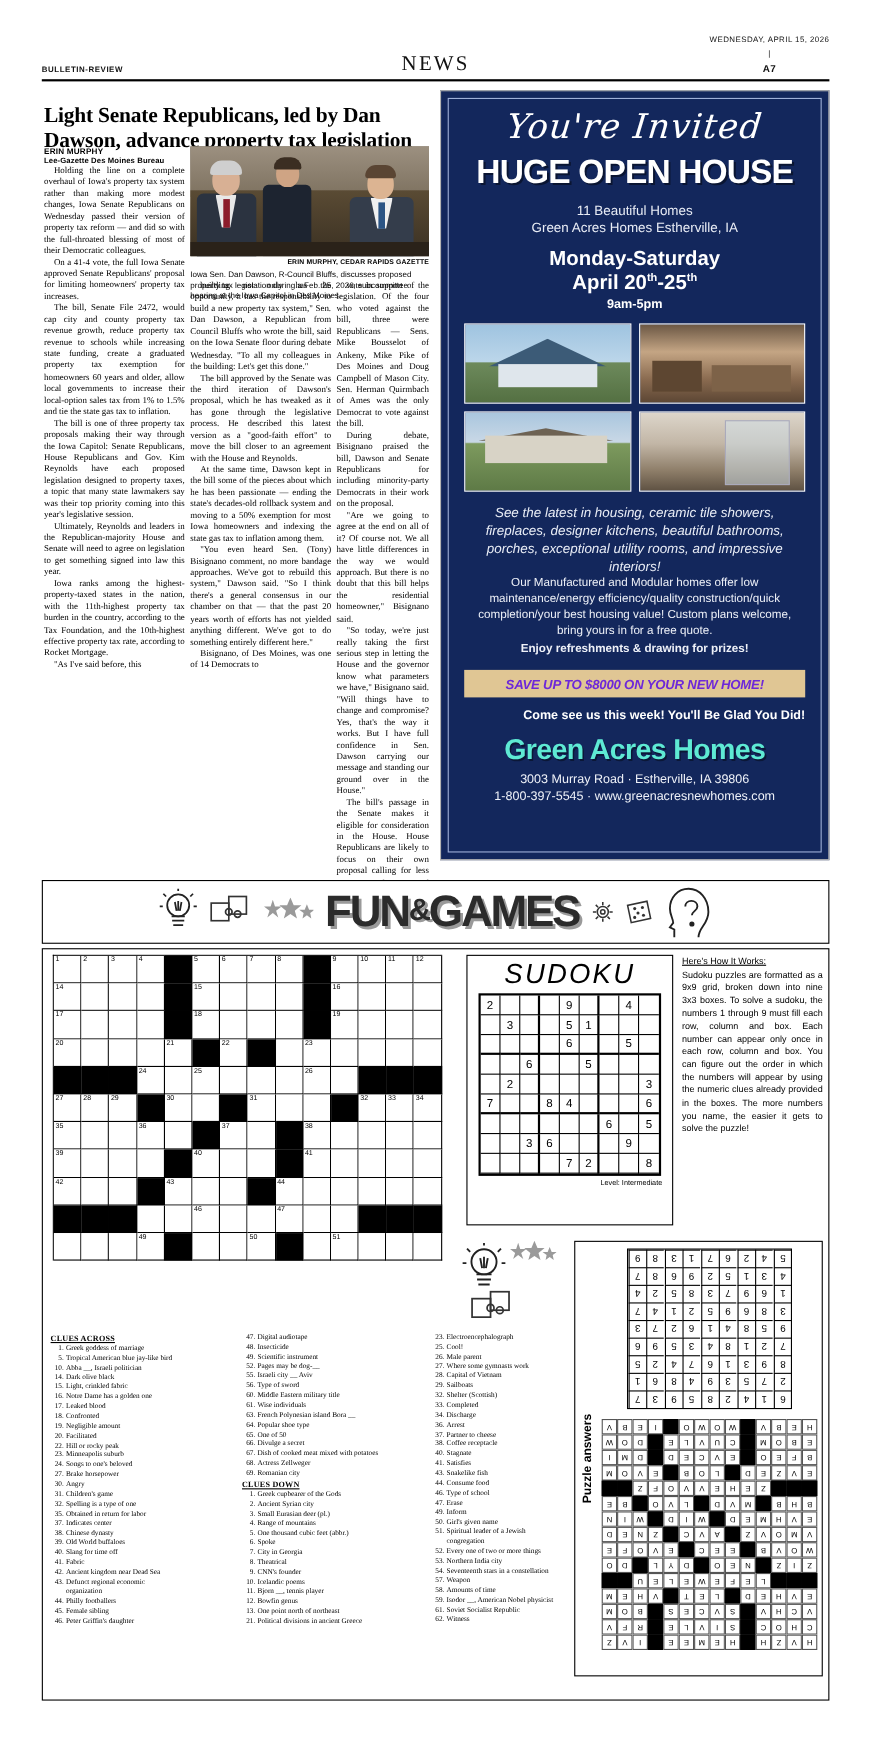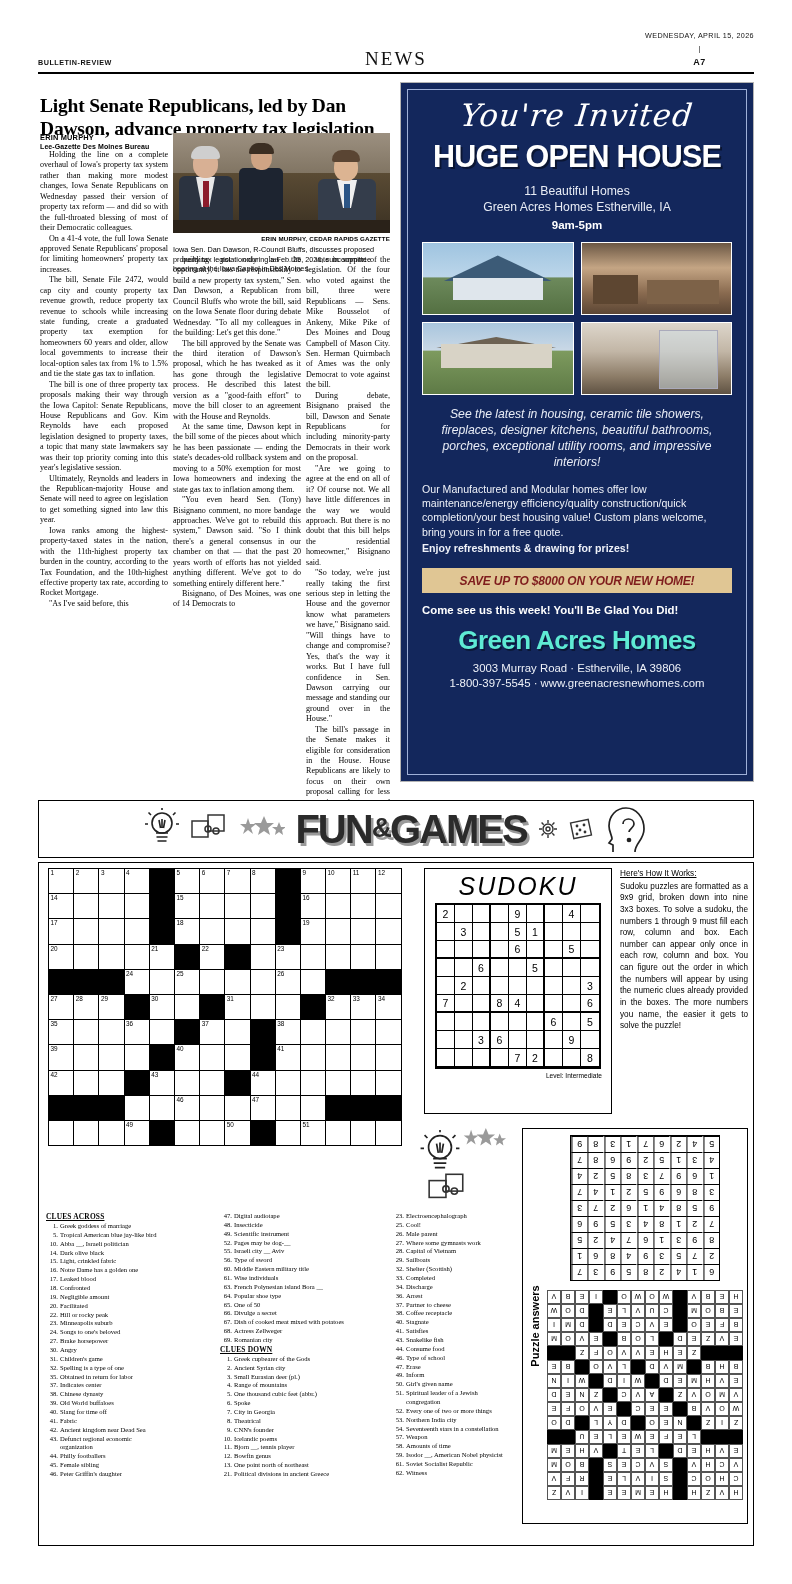--- a/index.html
+++ b/index.html
@@ -176,31 +176,31 @@
   .ph-c .r { position:absolute; left:8%; top:20%; width:82%; height:16%;
     background:#6d6253; clip-path:polygon(50% 0,100% 100%,0 100%); }
   .ph-d { background:linear-gradient(180deg,#ddd6cb 0%,#c2b6a6 40%,#8d7d68 75%,#5f5243 100%); }
   .ph-d .door { position:absolute; left:52%; top:10%; width:38%; height:80%;
     background:rgba(210,225,235,.5); border:1px solid #aab; }
   .ad-italic {
     text-align:center; color:#e9edf6; font-family:"Liberation Sans", sans-serif;
     font-style:italic; font-size:12.2px; line-height:1.33; margin-top:11px;
   }
   .ad-body {
-    text-align:left; color:#eef1f8; font-family:"Liberation Sans", sans-serif;
-    font-size:10.6px; line-height:1.36; margin-top:11px;
+    text-align:center; color:#eef1f8; font-family:"Liberation Sans", sans-serif;
+    font-size:10.6px; line-height:1.36; 
   }
   .ad-body .bold { font-weight:700; display:block; margin-top:2px; }
   .ad-save {
-    background:#e0c694; color:#7f1d1d; font-family:"Liberation Sans", sans-serif;
+    background:#e0c694; color:#6d28d9; font-family:"Liberation Sans", sans-serif;
     font-weight:700; font-style:italic; font-size:12px; text-align:center;
     padding:6px 0 5px; margin-top:12px; letter-spacing:-.2px;
   }
   .ad-come {
-    text-align:left; color:#fff; font-family:"Liberation Sans", sans-serif;
+    text-align:right; color:#fff; font-family:"Liberation Sans", sans-serif;
     font-weight:700; font-size:11.4px; margin-top:11px;
   }
   .ad-brand {
     text-align:center; color:#5eead4; font-family:"Liberation Sans", sans-serif;
     font-weight:700; font-size:26px; letter-spacing:-.6px; margin-top:9px;
     text-shadow:1.5px 1.5px 0 rgba(0,0,0,.4);
   }
   .ad-addr {
     text-align:center; color:#eef1f8; font-family:"Liberation Sans", sans-serif;
     font-size:11.4px; margin-top:5px; line-height:1.32;
@@ -406,20 +406,24 @@
       <p>The bill's passage in the Senate makes it eligible for consideration in the House. House Republicans are likely to focus on their own proposal calling for less sweeping changes and ongoing negotiations between the chambers and the governor's office.</p>
     </div>
 
   <div class="ad">
     <div class="ad-inner">
       <div class="ad-invited">You're Invited</div>
       <div class="ad-h1">HUGE OPEN HOUSE</div>
       <div class="ad-sub">
         <div>11 Beautiful Homes</div>
         <div>Green Acres Homes Estherville, IA</div>
+      </div>
+      <div class="ad-days">
+        <div>Monday-Saturday</div>
+        <div><span>April 20</span><sup>th</sup><span>-25</span><sup>th</sup></div>
       </div>
       <div class="ad-time">9am-5pm</div>
 
       <div class="ad-photos">
         <div class="ad-ph ph-a">
             <div class="roof"></div>
             <div class="wall"></div>
           </div>
         <div class="ad-ph ph-b">
             <div class="cab"></div>

